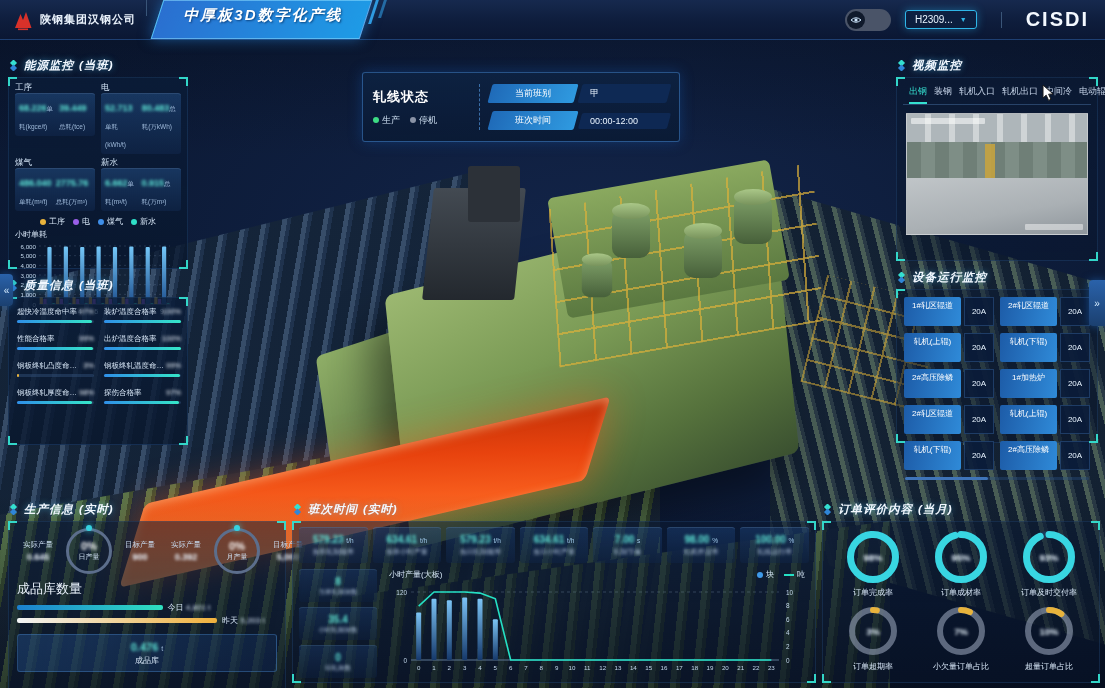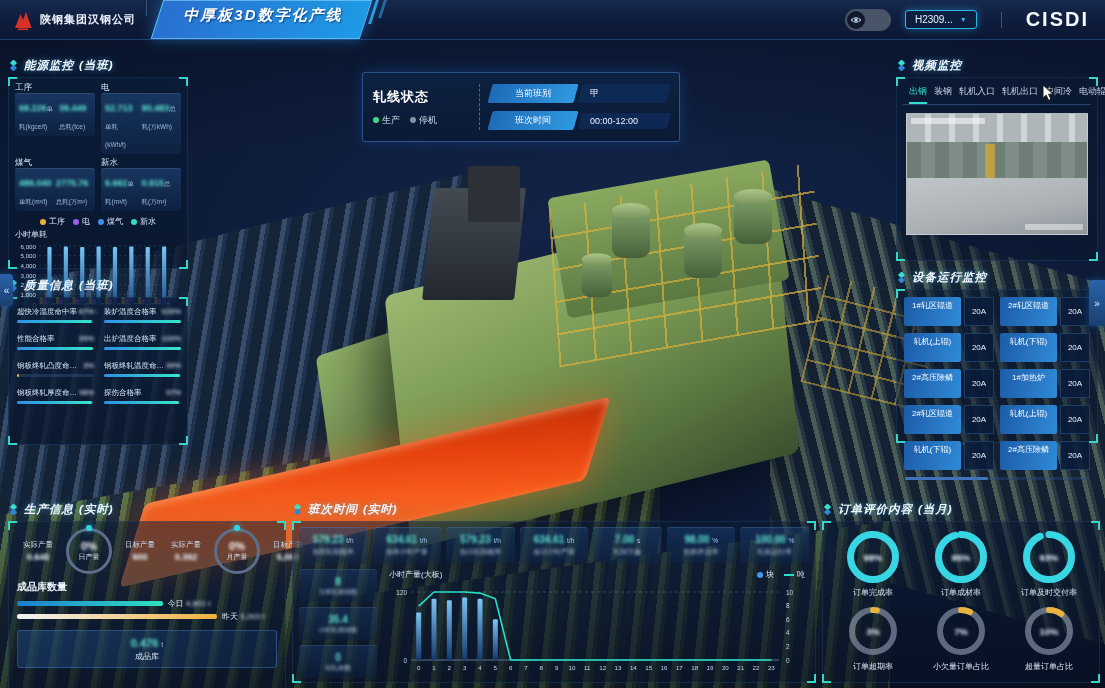--- a/index.html
+++ b/index.html
@@ -161,21 +161,21 @@
   .pg-group{display:flex;align-items:center;gap:5px}
   .pg-col{width:46px;text-align:center}
   .pg-lab{font-size:7.5px;color:#c6d8ec}
   .pg-val{font-size:9px;font-weight:bold;color:#eef6ff;margin-top:2px}
   .gauge{position:relative;width:46px;height:46px;border:3px solid #5c6e8c;border-radius:50%;
          display:flex;flex-direction:column;align-items:center;justify-content:center}
   .gauge::before{content:'';position:absolute;top:-6px;left:50%;margin-left:-3px;width:6px;height:6px;
                  background:#35d2e0;border-radius:50%;box-shadow:0 0 6px #35d2e0}
   .gpct{font-size:11px;font-weight:bold;color:#fff}
   .glab{font-size:7px;color:#cfe0f2}
-  .wh-label{font-size:10px;font-weight:bold;color:#eef6ff;padding:4px 0 0 8px}
+  .wh-label{font-size:13px;font-weight:normal;color:#eef6ff;padding:4px 0 0 8px}
   .wh-bars{padding:3px 8px 0}
   .wh-bar-row{display:flex;align-items:center;height:13px;font-size:8px;color:#d7e6f6}
   .wh-fill{height:5px;border-radius:2px;margin-right:5px}
   .wh-f1{background:linear-gradient(90deg,#1b7fd0,#2fe0c0)}
   .wh-f2{background:linear-gradient(90deg,#f2f4f6,#f0b13c)}
   .wh-cards{display:flex;gap:8px;padding:7px 8px 8px}
   .wh-card{flex:1;height:38px;display:flex;flex-direction:column;align-items:center;justify-content:center;
            border:1px solid rgba(80,150,220,.35);border-radius:3px;
            background:linear-gradient(135deg,rgba(44,98,168,.35),rgba(20,50,100,.3))}
   .whc-val{font-size:11px;font-weight:bold;color:#5fe8d8}

